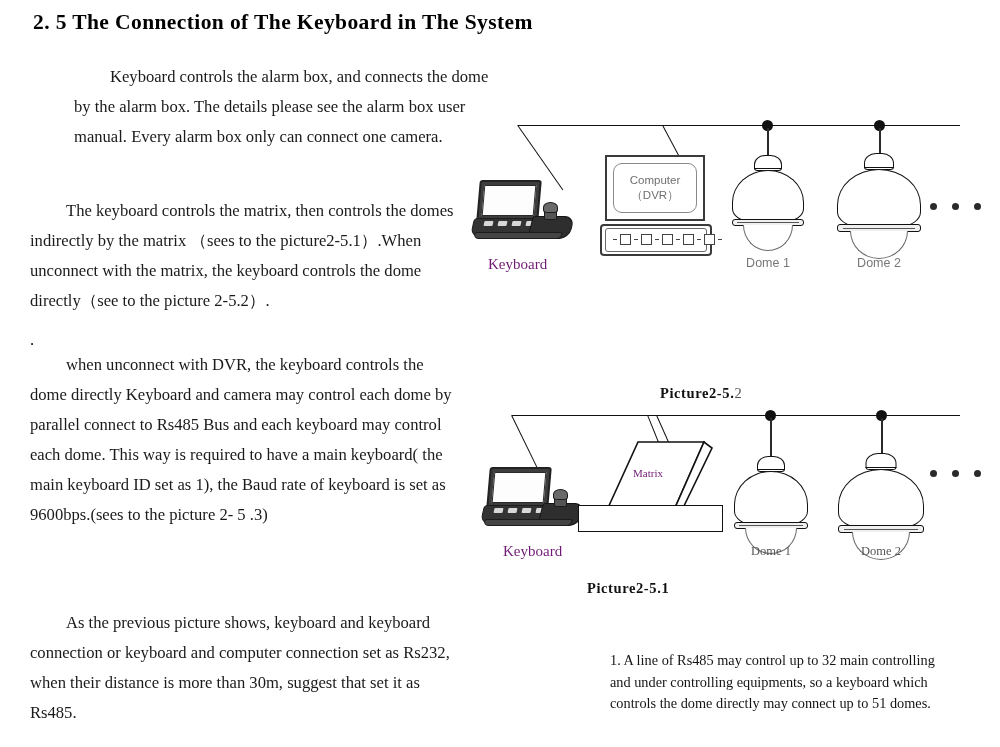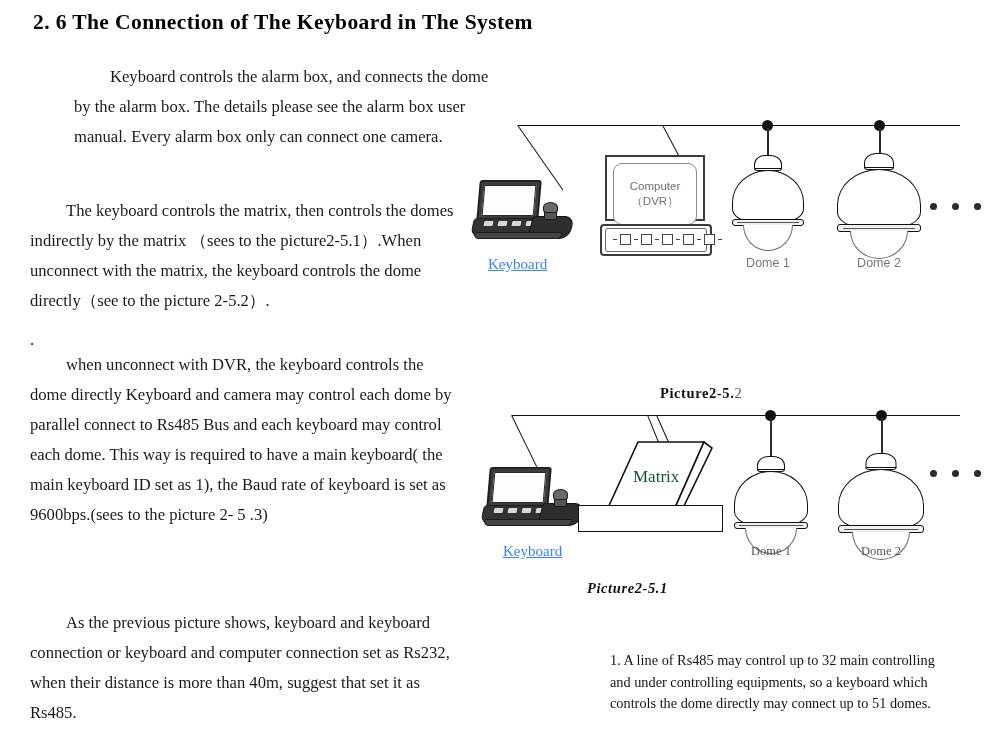--- a/index.html
+++ b/index.html
@@ -266,41 +266,40 @@
     background: #2e2e2e;
     border: 1.5px solid #151515;
     border-radius: 3px 10px 10px 3px;
     transform: skewX(-14deg);
   }
 
   .kb-label {
     position: absolute;
     font-family: "Liberation Serif", "DejaVu Serif", serif;
     font-size: 15px;
-    color: #3b82f6;
+    color: #701a75;
     white-space: nowrap;
-    text-decoration: underline;
   }
 
   
   .matrix-base {
     position: absolute;
     border: 1.7px solid #111;
     box-sizing: border-box;
     background: #fff;
   }
   .matrix-top {
     position: absolute;
     box-sizing: border-box;
   }
   .matrix-label {
     position: absolute;
     font-family: "Liberation Serif", "DejaVu Serif", serif;
-    font-size: 17px;
-    color: #14532d;
+    font-size: 11px;
+    color: #701a75;
     white-space: nowrap;
   }
 
   .caption {
     position: absolute;
     font-family: "Liberation Serif", "DejaVu Serif", serif;
     font-size: 14.5px;
     font-weight: bold;
     letter-spacing: 0.6px;
     color: #111;
@@ -314,31 +313,31 @@
     top: 650px;
     width: 330px;
     font-size: 14.3px;
     line-height: 21.5px;
     color: #141414;
   }
 </style>
 </head>
 <body>
 
-<div id="heading">2. 6  The Connection of The Keyboard in The System</div>
+<div id="heading">2. 5  The Connection of The Keyboard in The System</div>
 
 <div class="para" id="para1"><span class="indent"></span><span>Keyboard controls the alarm box, and connects the dome by the alarm box. The details please see the alarm box user manual. Every alarm box only can connect one camera.</span></div>
 
 <div class="para" id="para2"><span class="indent"></span><span>The keyboard controls the matrix, then controls the domes indirectly by the matrix （sees to the picture2-5.1）.When unconnect with the matrix, the keyboard controls the dome directly（see to the  picture 2-5.2）.</span></div>
 
 <div id="dot-line">.</div>
 
 <div class="para" id="para3"><span class="indent"></span><span>when unconnect with DVR, the keyboard controls the dome directly Keyboard and camera  may control each dome by  parallel connect to Rs485 Bus and each keyboard may control each dome. This way is required to have a main keyboard( the main keyboard ID set as 1), the Baud rate of keyboard is set as 9600bps.(sees to the picture 2- 5 .3)</span></div>
 
-<div class="para" id="para4"><span class="indent"></span><span>As the previous picture shows, keyboard and keyboard connection or keyboard and computer connection set as Rs232, when their distance is more than 40m, suggest that set it as Rs485.</span></div>
+<div class="para" id="para4"><span class="indent"></span><span>As the previous picture shows, keyboard and keyboard connection or keyboard and computer connection set as Rs232, when their distance is more than 30m, suggest that set it as Rs485.</span></div>
 
 <div class="diagram" id="diagram-top" style="left:0;top:0;width:1000px;height:350px;">
 
   <div class="bus-line" style="left:518px;top:125px;width:442px;"></div>
 
   <div class="wire" style="left:518px;top:125px;width:79px;transform:rotate(55deg);"></div>
 
   <div class="wire" style="left:663px;top:125px;width:47px;transform:rotate(62deg);"></div>
 
   <div class="controller" style="left:470px;top:180px;width:110px;height:60px;">
@@ -352,21 +351,21 @@
         <b></b>
     </div>
     <div class="pad" style="left:60px;top:36px;width:40px;height:21px;"></div>
     <div class="joy-stick" style="left:74px;top:28px;width:11px;height:10px;"></div>
     <div class="joy-knob" style="left:73px;top:22px;width:13px;height:9px;"></div>
     <div class="deck2" style="left:4px;top:52px;width:88px;height:7px;"></div>
   </div>
   <div class="kb-label" style="left:488px;top:256px;">Keyboard</div>
 
   <div class="monitor-outer" style="left:605px;top:155px;width:100px;height:66px;"></div>
-  <div class="monitor-screen" style="left:613px;top:163px;width:84px;height:62px;">
+  <div class="monitor-screen" style="left:613px;top:163px;width:84px;height:50px;">
     <span>Computer</span>
     <span>（DVR）</span>
   </div>
   <div class="kbd-base" style="left:600px;top:224px;width:112px;height:32px;border-radius:4px;"></div>
   <div class="kbd-inner" style="left:605px;top:228px;width:102px;height:24px;border-radius:3px;"></div>
   <div class="kbd-keys" style="left:613px;top:234px;">
     <s></s>
       <u></u>
       <s></s>
       <u></u>
@@ -473,16 +472,16 @@
     <div class="bubble" style="top:79px;width:58px;height:28px;"></div>
   </div>
   <div class="dome-label serif" style="left:881px;top:544px;">Dome 2</div>
 
   <div class="ellipsis" style="left:930px;top:470px;">
     <i></i>
       <i></i>
       <i></i>
   </div>
 
-  <div class="caption" style="left:587px;top:580px;font-style:italic;">Picture2-5.1</div>
+  <div class="caption" style="left:587px;top:580px;">Picture2-5.1</div>
 </div>
 
 <div id="note">1. A line of Rs485 may control up to 32 main controlling and under controlling equipments, so a keyboard which controls the dome directly may connect up to 51 domes.</div>
 
 </body></html>

